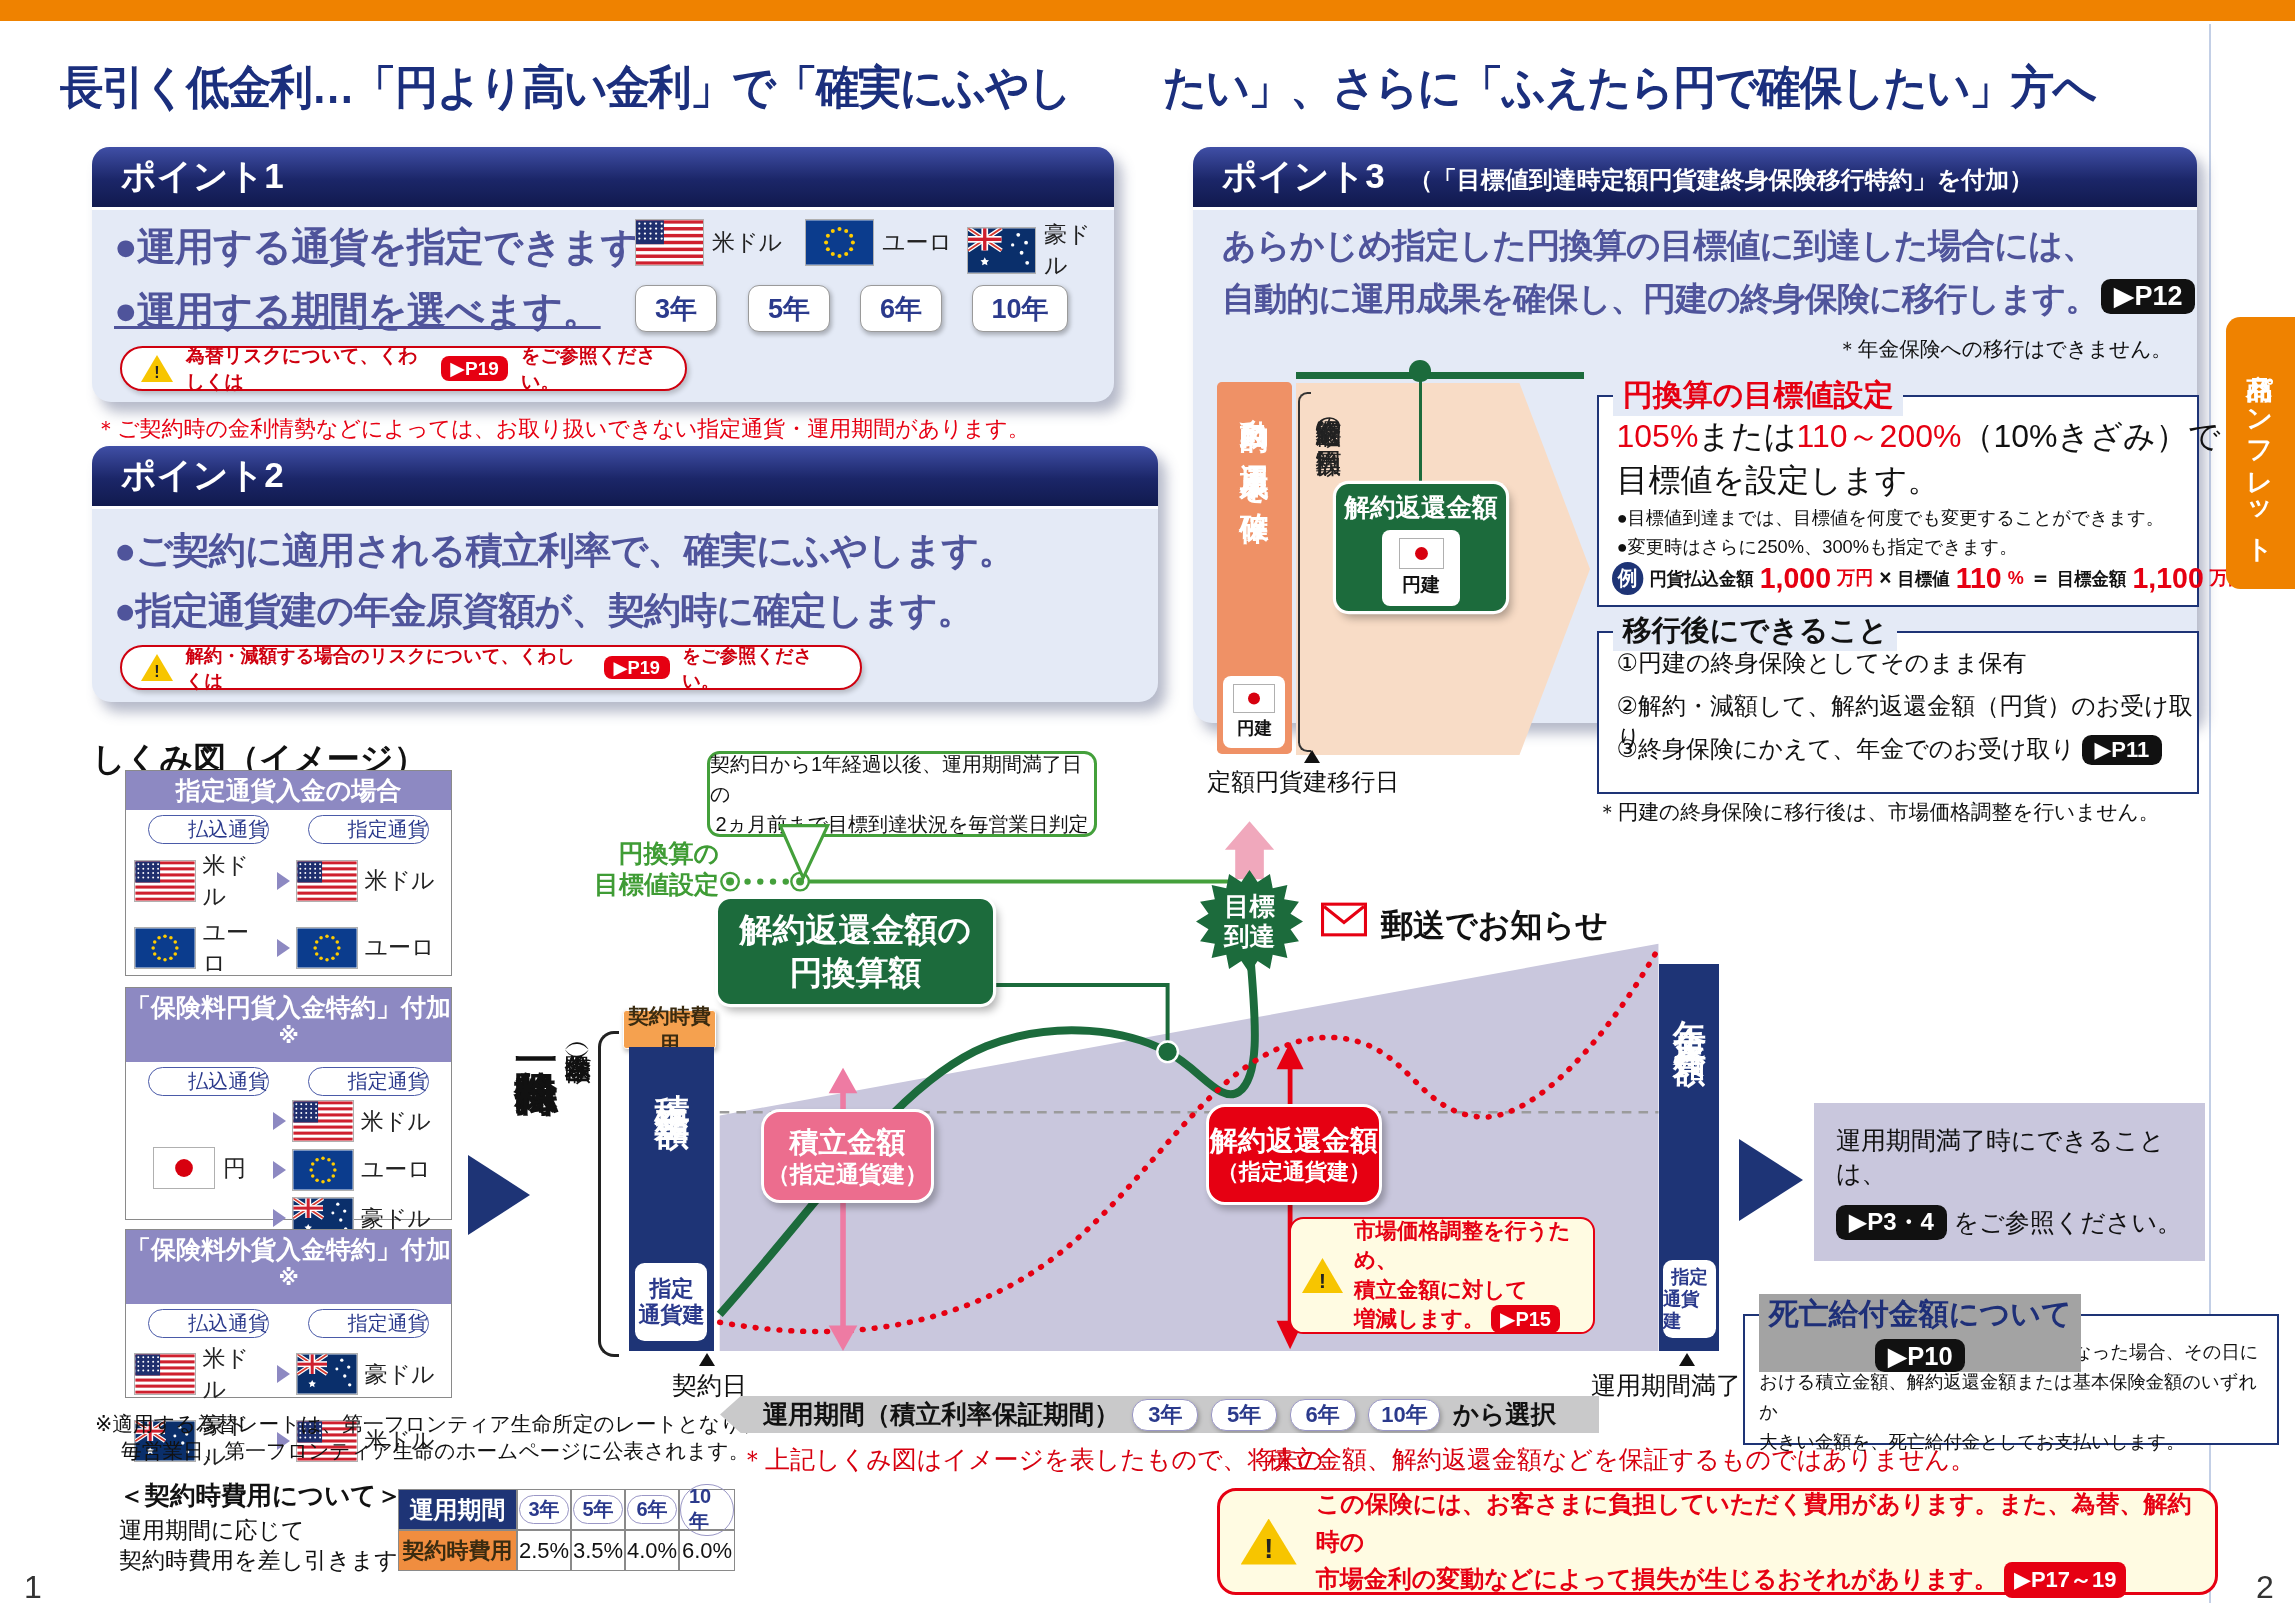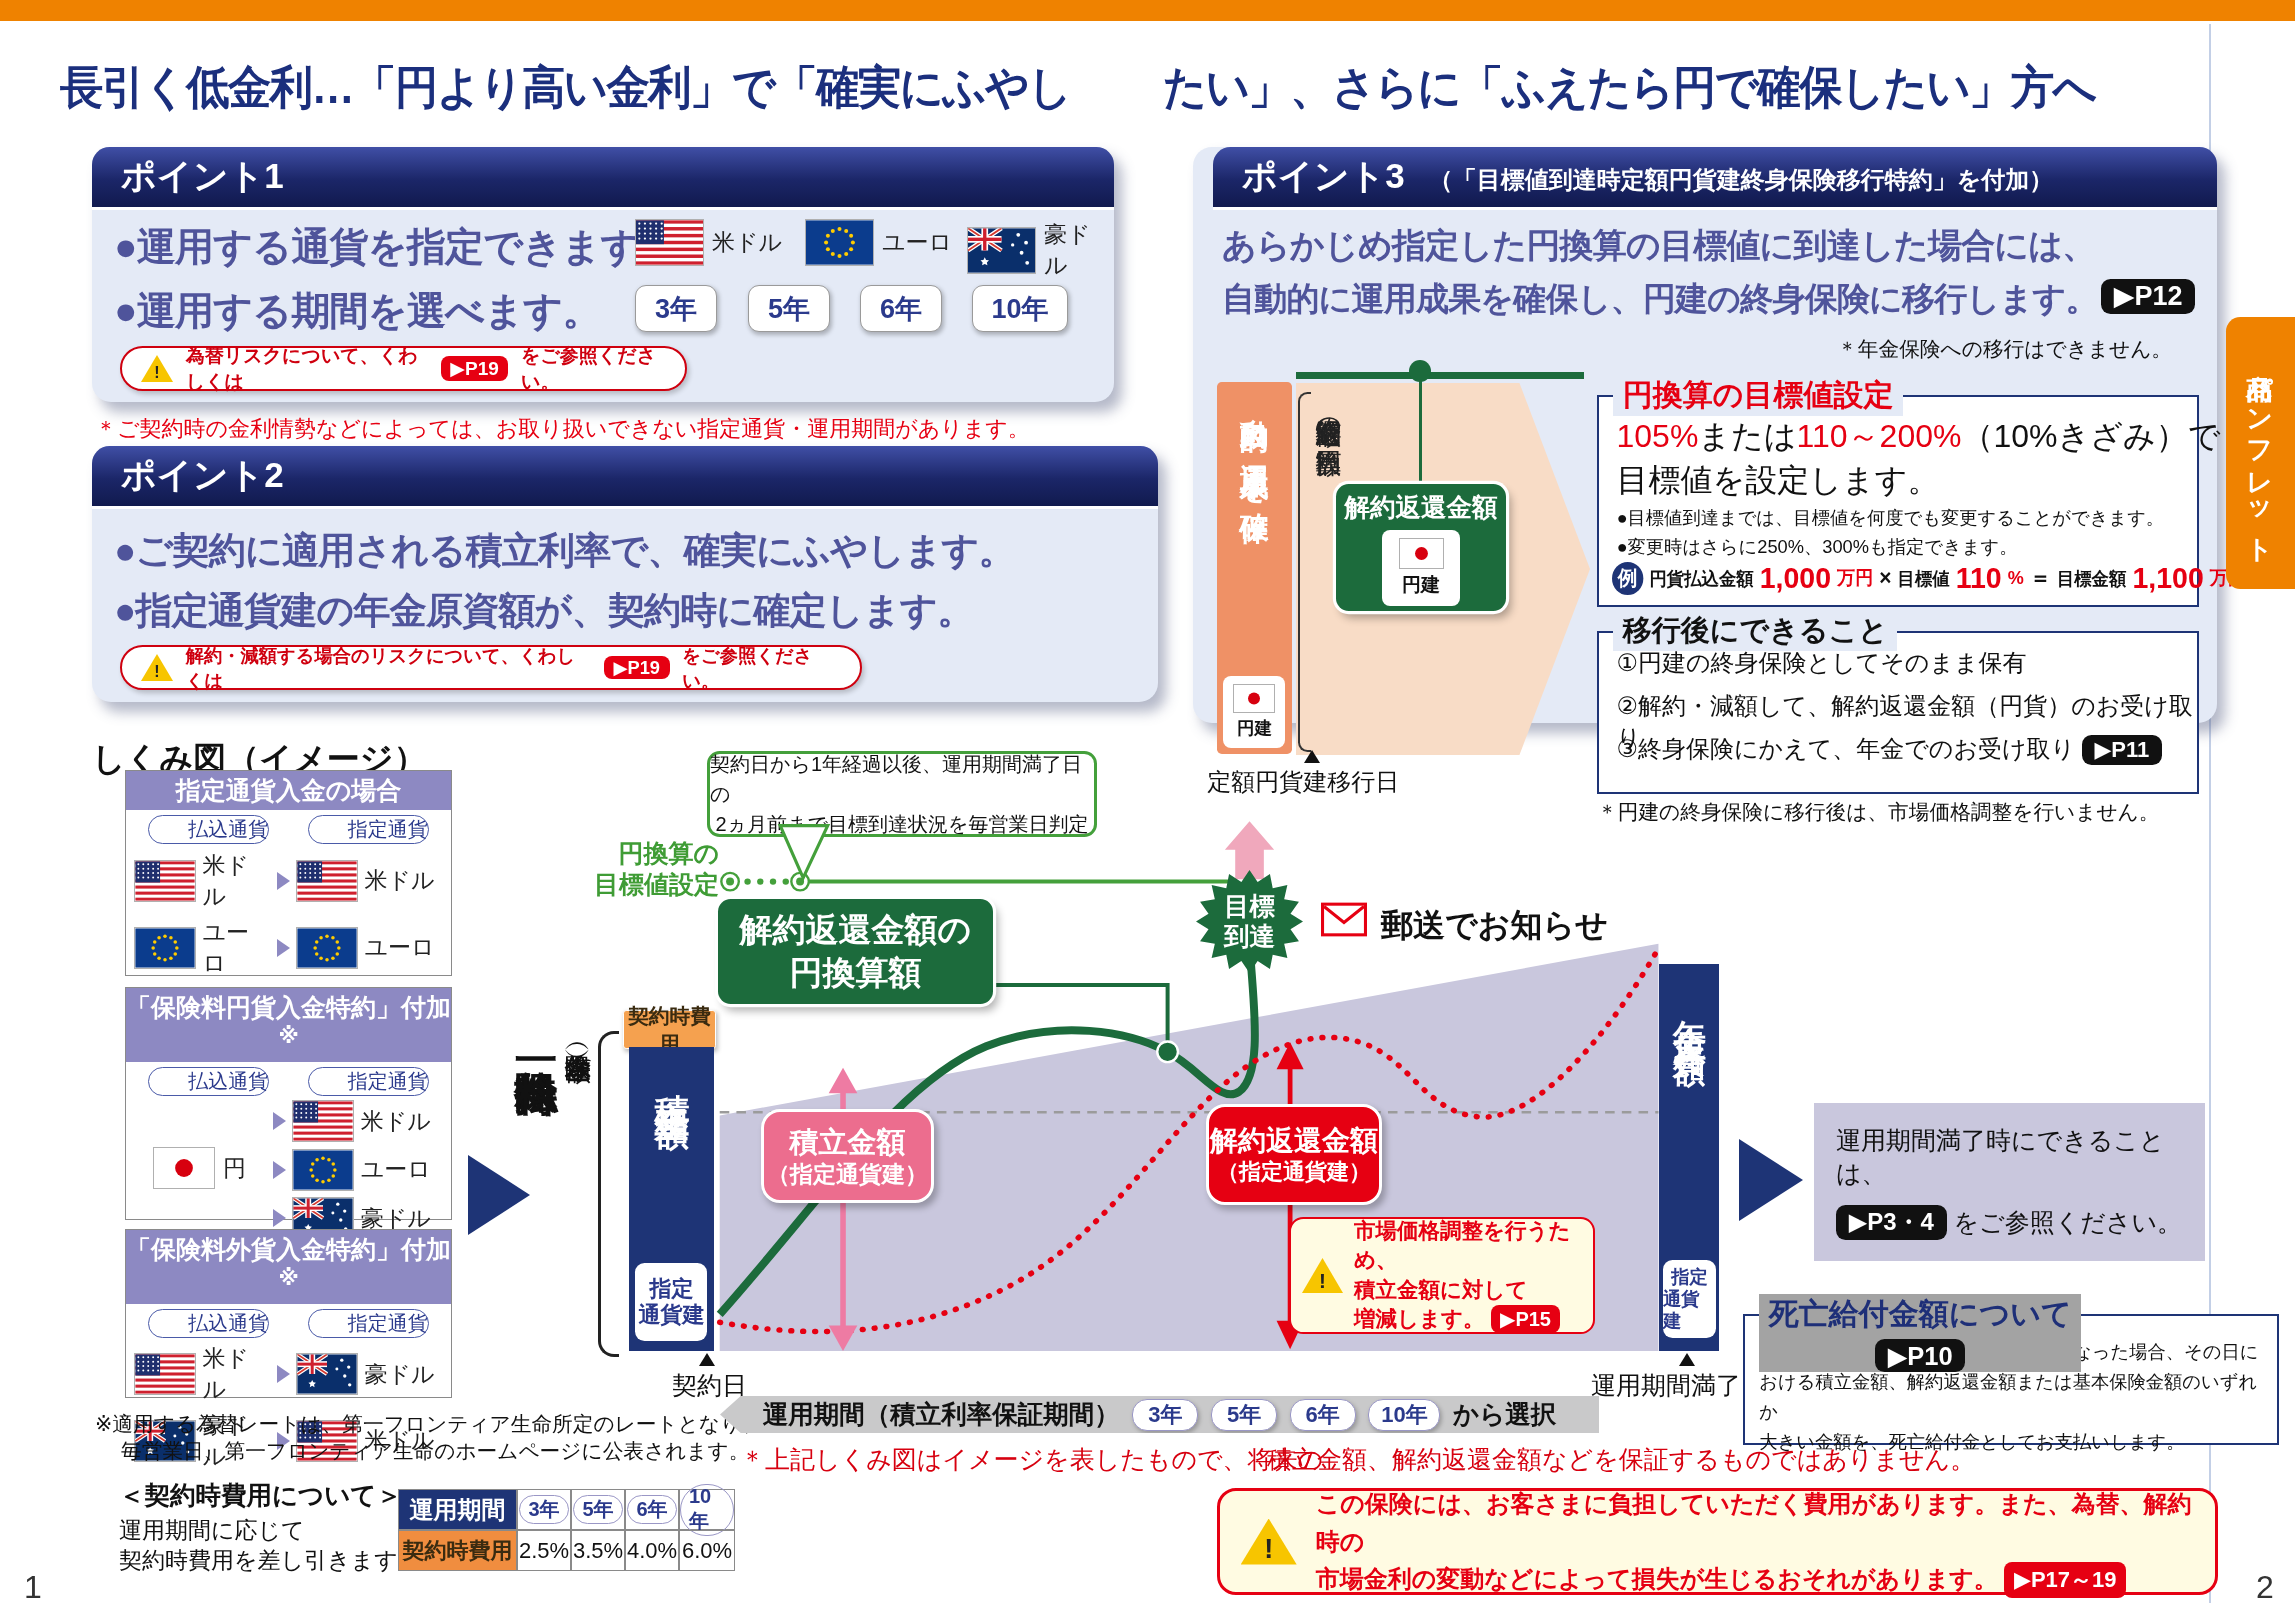--- a/index.html
+++ b/index.html
@@ -155,21 +155,21 @@
           <use href="#fEU"></use>
         </svg>
     <span class="flabel">ユーロ</span>
   </div>
   <div class="abs frow" style="left:875px;top:72px;gap:8px;">
     <svg class="flag" style="width:67px;height:45px" viewBox="0 0 84 56" width="67" height="45">
           <use href="#fAU"></use>
         </svg>
     <span class="flabel">豪ドル</span>
   </div>
-  <div class="abs blt" style="left:22px;top:137px;font-size:39px;">●運用する期間を選べます。</div>
+  <div class="abs blt" style="left:22px;top:137px;font-size:39px;text-decoration:underline;">●運用する期間を選べます。</div>
   <div class="abs chip" style="left:543px;top:138px;width:80px;height:45px;font-size:27px;">3年</div>
   <div class="abs chip" style="left:656px;top:138px;width:80px;height:45px;font-size:27px;">5年</div>
   <div class="abs chip" style="left:768px;top:138px;width:80px;height:45px;font-size:27px;">6年</div>
   <div class="abs chip" style="left:880px;top:138px;width:94px;height:45px;font-size:27px;">10年</div>
   <div class="abs wpill" style="left:28px;top:199px;width:525px;height:41px;font-size:19px;">
     <span class="warn-tri" style="width:32px;height:27px;font-size:16px;">!</span>
     <span>為替リスクについて、くわしくは</span>
     <span class="rbadge" style="font-size:19px;">▶P19</span>
     <span>をご参照ください。</span>
   </div>
@@ -183,21 +183,21 @@
   <div class="abs blt" style="left:22px;top:80px;font-size:37px;">●ご契約に適用される積立利率で、確実にふやします。</div>
   <div class="abs blt" style="left:22px;top:140px;font-size:37px;">●指定通貨建の年金原資額が、契約時に確定します。</div>
   <div class="abs wpill" style="left:28px;top:199px;width:700px;height:41px;font-size:18.3px;">
     <span class="warn-tri" style="width:32px;height:27px;font-size:16px;">!</span>
     <span>解約・減額する場合のリスクについて、くわしくは</span>
     <span class="rbadge" style="font-size:18.3px;">▶P19</span>
     <span>をご参照ください。</span>
   </div>
 </div>
 
-<div class="pt-box" style="left:1193px;top:147px;width:1004px;height:576px;padding-left:20px;">
+<div class="pt-box" style="left:1193px;top:147px;width:1004px;height:576px;">
   <div class="pt-head">
     <span>ポイント3</span>
     <span style="font-size:24px;">（「目標値到達時定額円貨建終身保険移行特約」を付加）</span>
   </div>
   <div class="abs blt" style="left:29px;top:76px;font-size:34px;white-space:nowrap;">あらかじめ指定した円換算の目標値に到達した場合には、</div>
   <div class="abs" style="left:29px;top:130px;white-space:nowrap;">
     <span class="blt" style="font-size:33px;text-align:right;">自動的に運用成果を確保し、円建の終身保険に移行します。</span>
     <span class="pbadge" style="font-size:27px;vertical-align:4.8px;">▶P12</span>
   </div>
   <div class="abs" style="left:605px;top:188px;width:374px;text-align:right;font-size:20.7px;">＊年金保険への移行はできません。</div>

